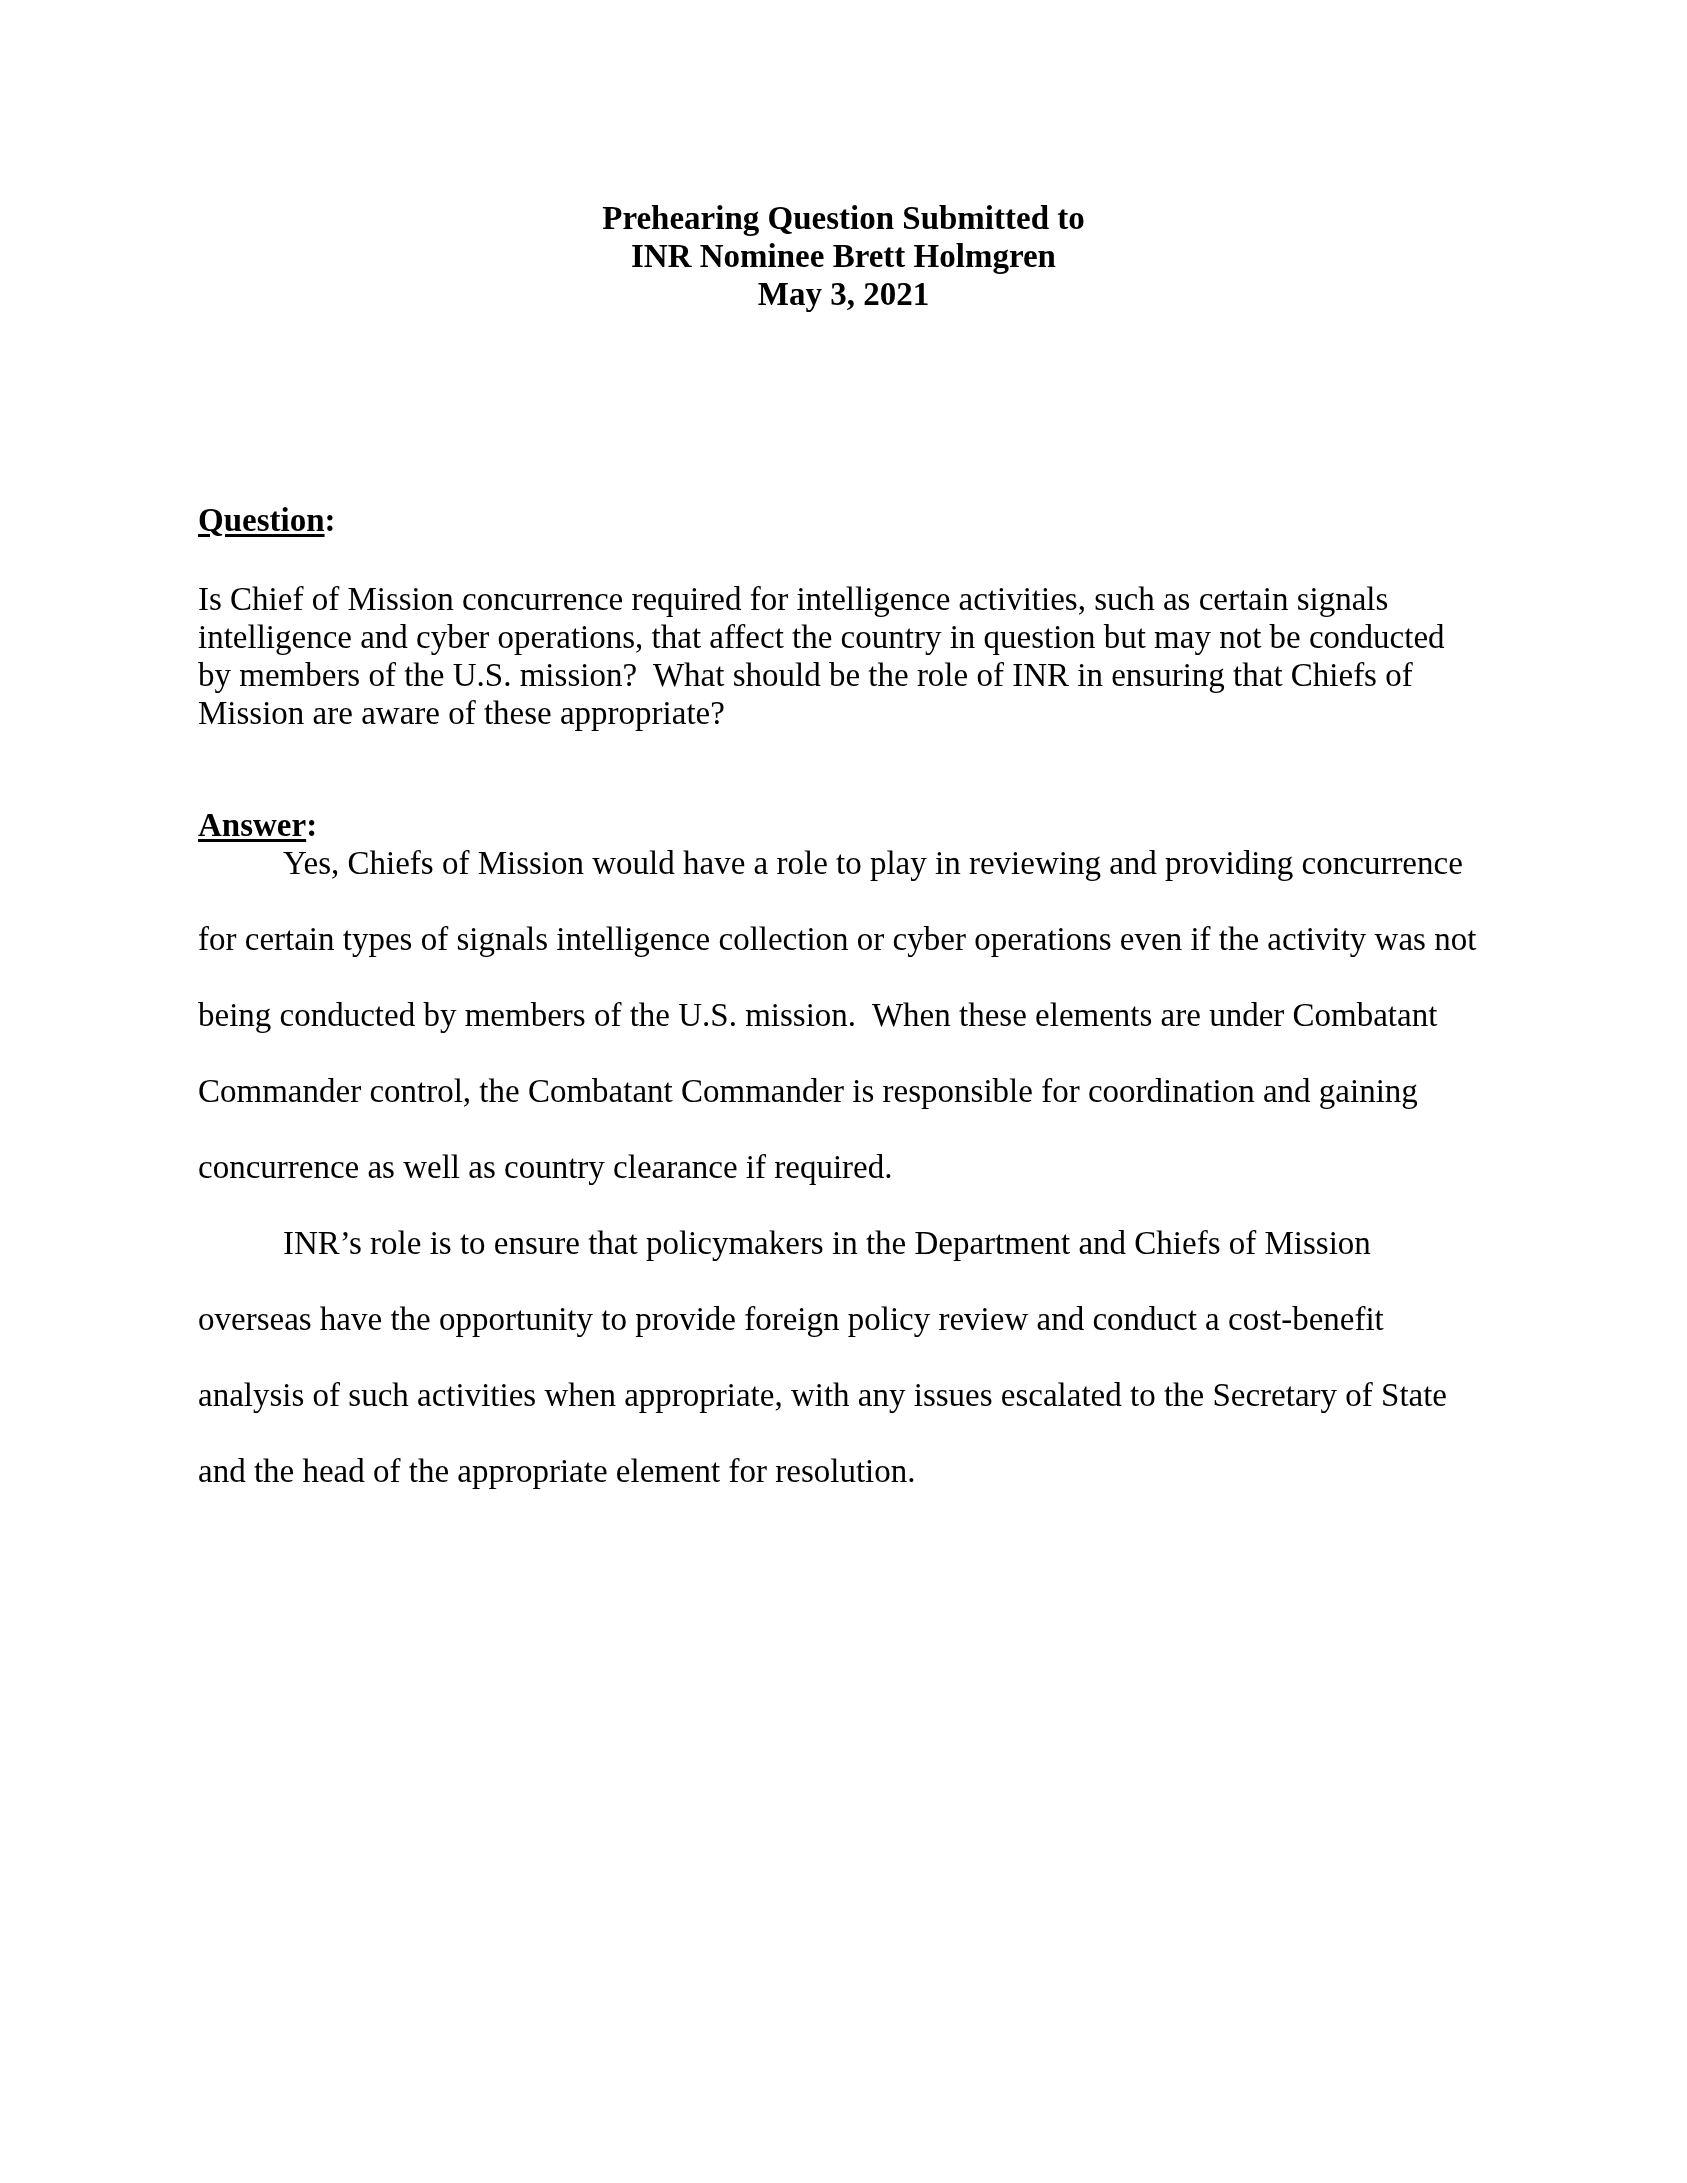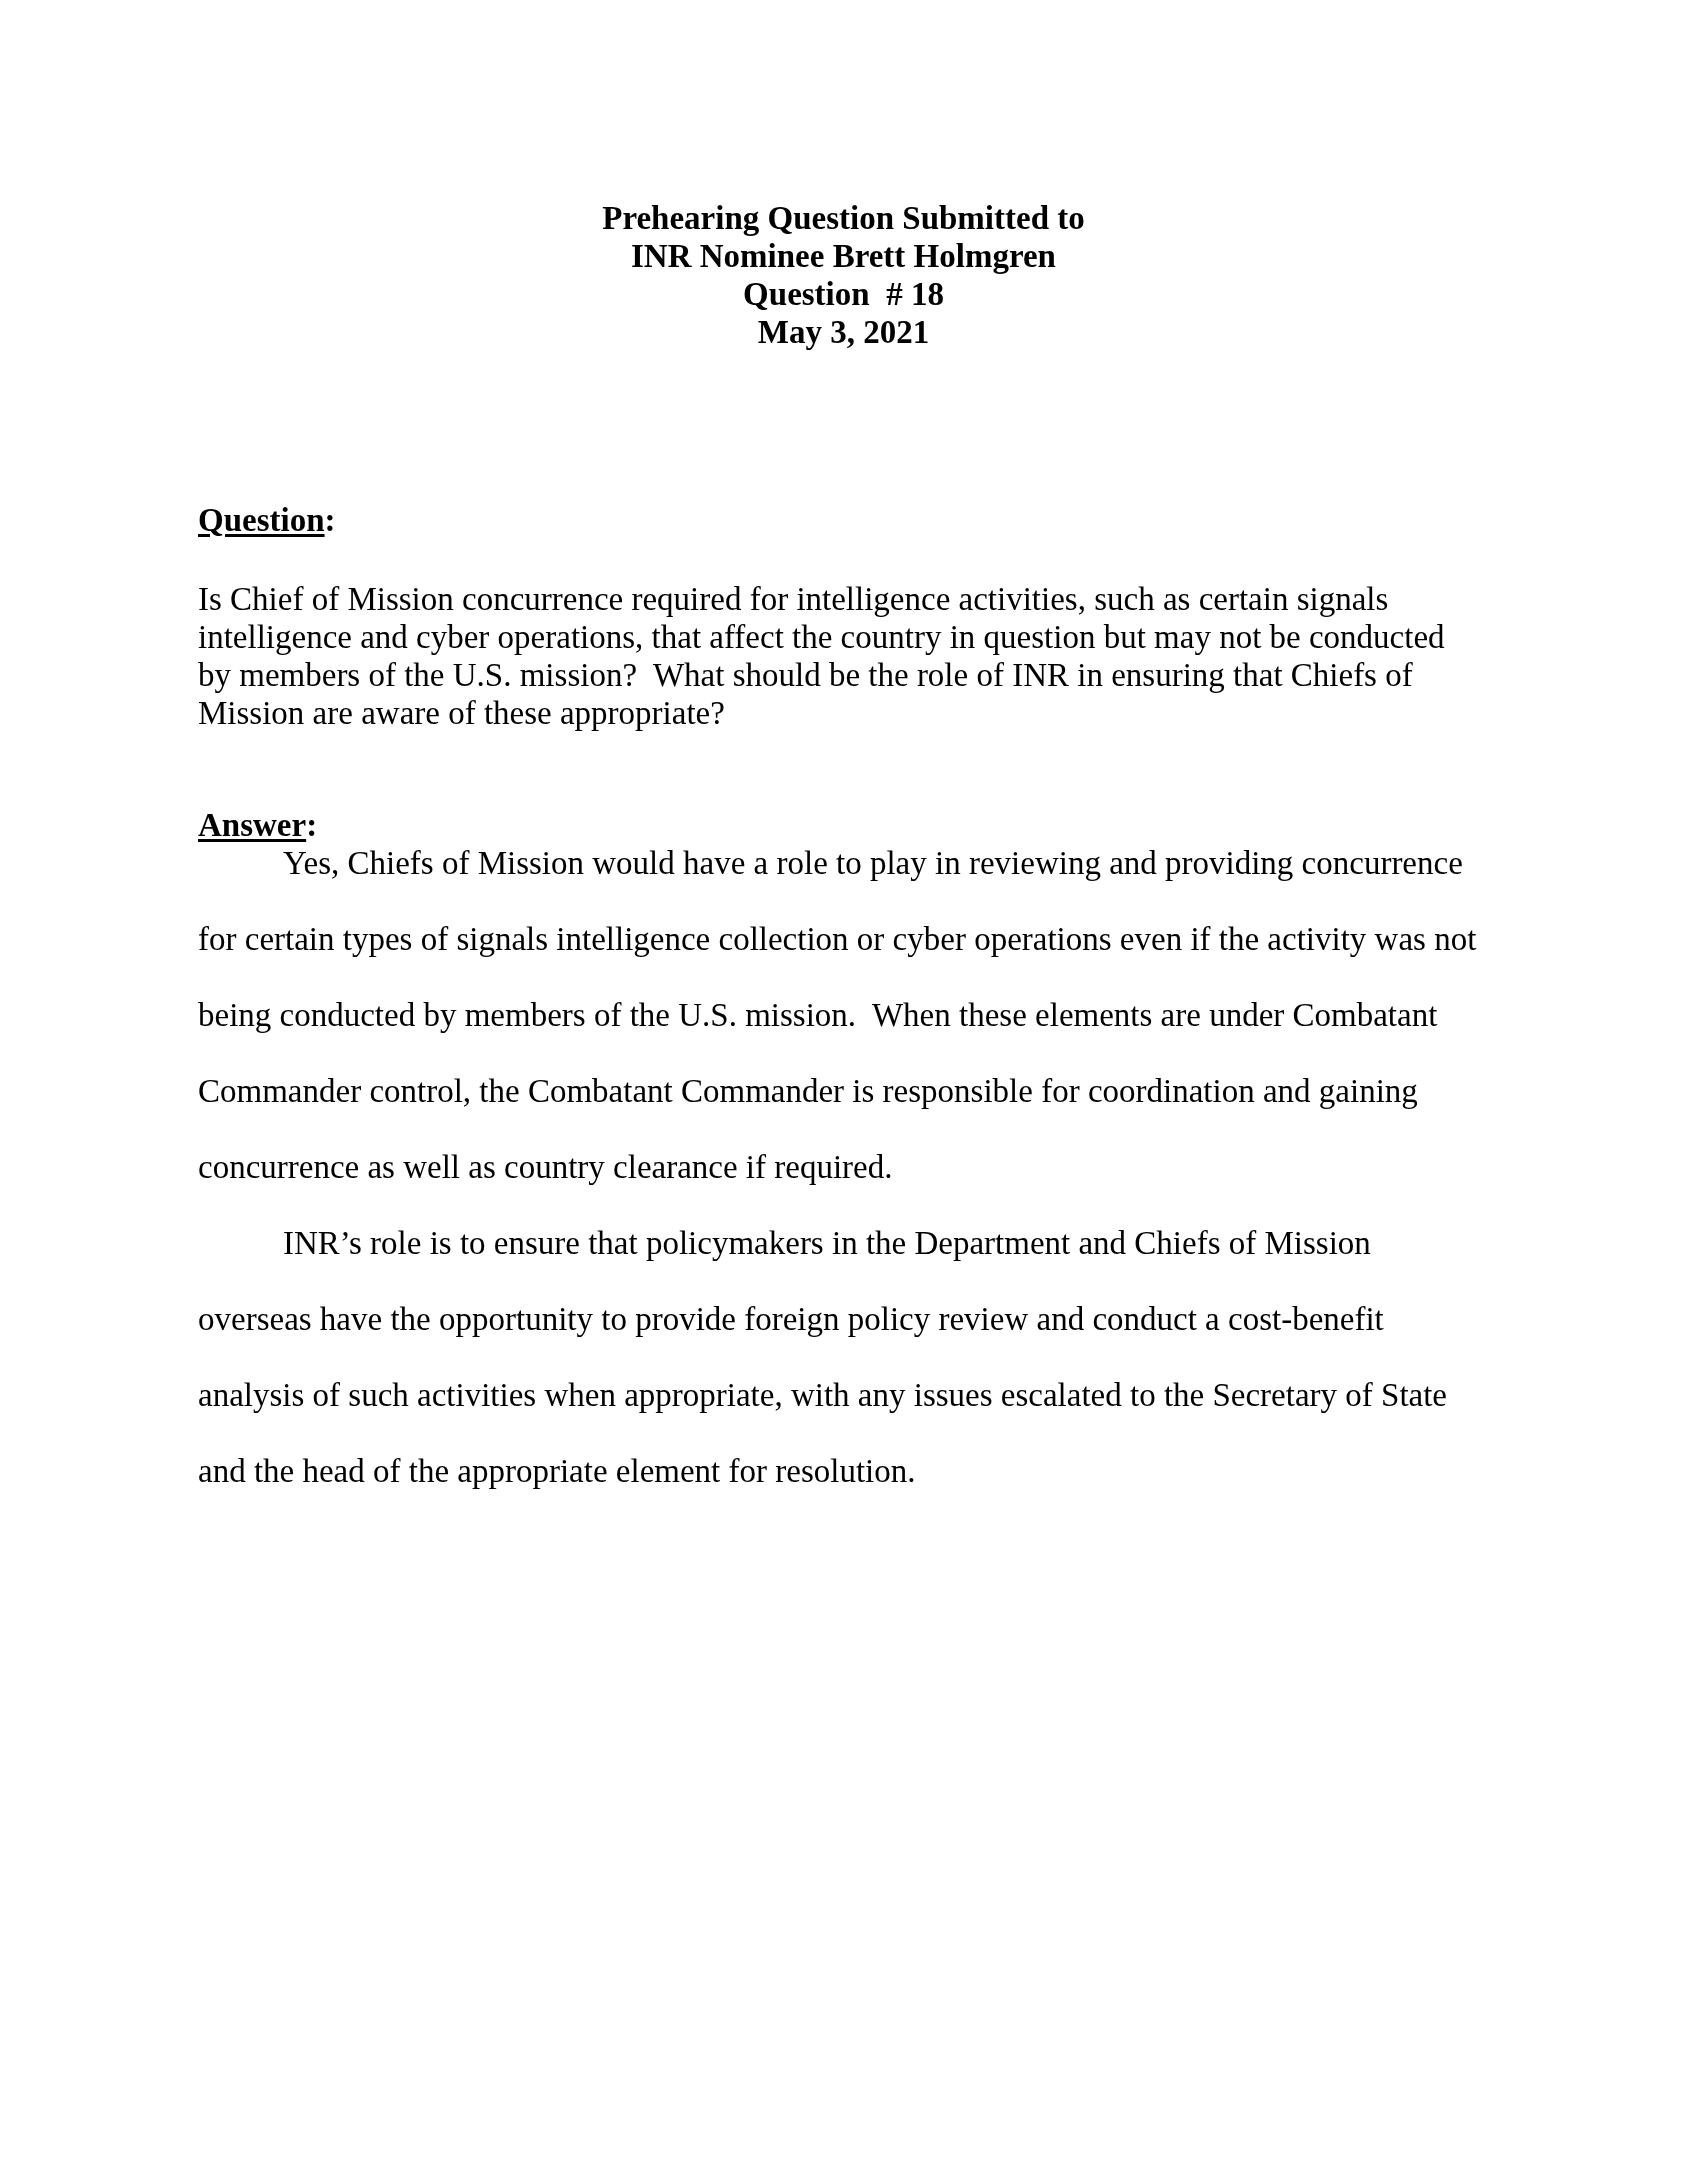--- a/index.html
+++ b/index.html
@@ -66,21 +66,20 @@
   }
 </style>
 </head>
 <body>
 
 <div class="page">
 
   <div class="doc-header">
     <div class="h-line">Prehearing Question Submitted to</div>
     <div class="h-line">INR Nominee Brett Holmgren</div>
-    <div class="h-line">Question  # 18</div>
     <div class="h-line">May 3, 2021</div>
   </div>
 
   <div class="sec-heading q-heading"><span class="underlined">Question</span><span>:</span></div>
 
   <div class="para q-para">
     <div class="line">Is Chief of Mission concurrence required for intelligence activities, such as certain signals</div>
     <div class="line">intelligence and cyber operations, that affect the country in question but may not be conducted</div>
     <div class="line">by members of the U.S. mission?  What should be the role of INR in ensuring that Chiefs of</div>
     <div class="line">Mission are aware of these appropriate?</div>

